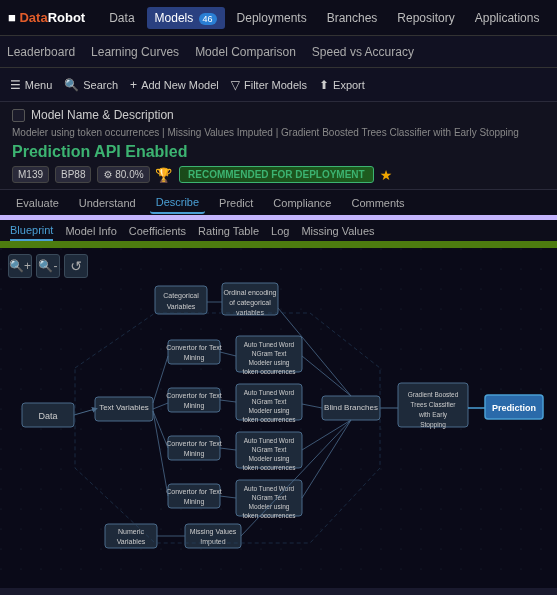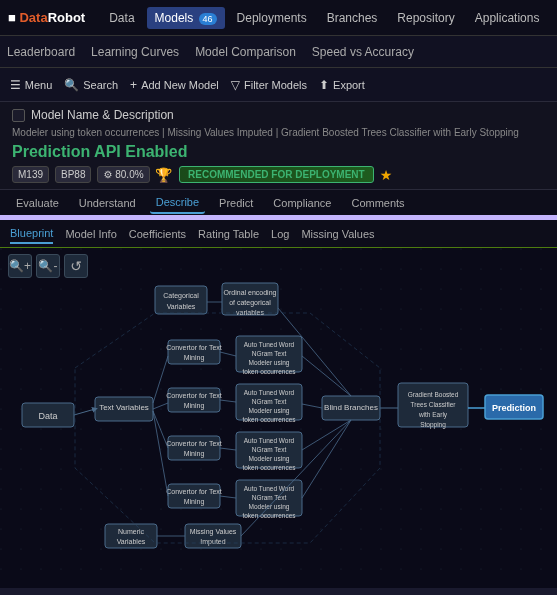--- a/index.html
+++ b/index.html
@@ -172,21 +172,21 @@
     }
     .eval-tab.active { color: #4a9fd4; border-bottom: 2px solid #4a9fd4; }
 
     
     .blueprint-tabs {
       background: #0d0d1a;
       height: 28px;
       display: flex;
       align-items: center;
       padding: 0 10px;
-      border-bottom: 1px solid #4d7c0f;
+      border-bottom: 7px solid #4d7c0f;
       gap: 12px;
     }
     .blueprint-tab {
       color: #aaa;
       font-size: 11px;
       cursor: pointer;
       padding: 3px 0;
     }
     .blueprint-tab.active { color: #4a9fd4; border-bottom: 2px solid #4a9fd4; }
 

